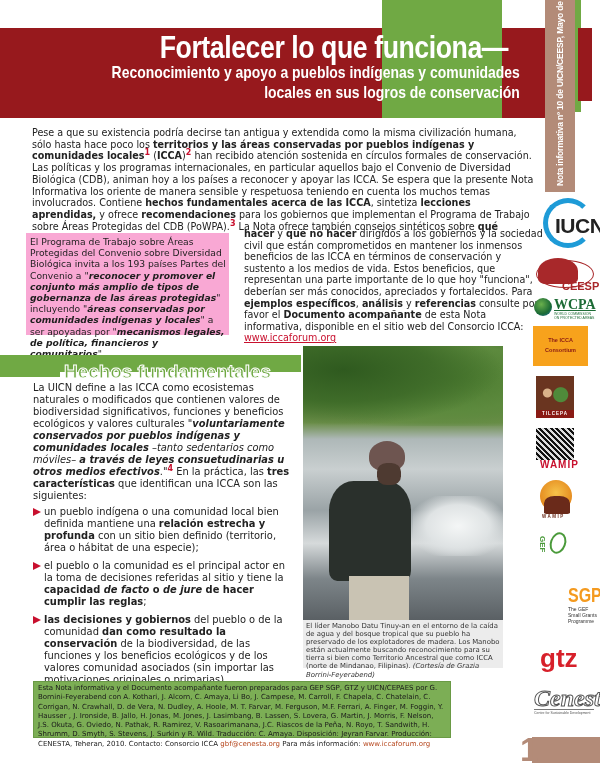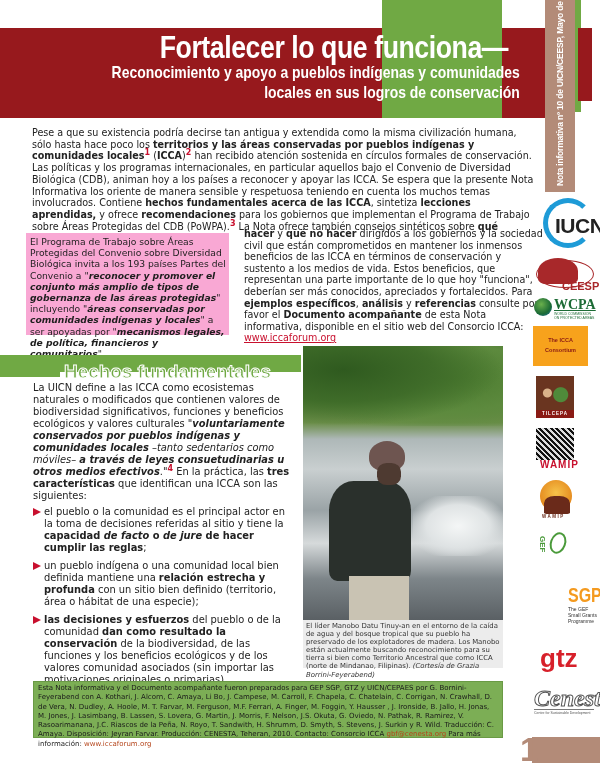--- a/index.html
+++ b/index.html
@@ -52,21 +52,21 @@
   .photo .head { position: absolute; left: 48px; top: 0; width: 36px; height: 30px; border-radius: 50% 50% 40% 40%; background: #6e5550; }
   .photo .face { position: absolute; left: 56px; top: 22px; width: 24px; height: 22px; border-radius: 40%; background: #4e3a31; }
   .photo .torso { position: absolute; left: 8px; top: 40px; width: 82px; height: 100px; border-radius: 30% 30% 10% 10%; background: #2a302c; }
   .photo .legs { position: absolute; left: 28px; top: 135px; width: 60px; height: 50px; background: #c9c3b3; }
   .photo .foam { position: absolute; left: 110px; top: 150px; width: 90px; height: 60px; background: radial-gradient(ellipse, #f4f6f6 0, #dfe3e4 50%, transparent 80%); }
 
   .caption { position: absolute; left: 303px; top: 620px; width: 200px; height: 48px; background: #ececec; font-size: 6.9px; line-height: 8.1px; color: #333; padding: 2px 3px 0 3px; }
   .caption i { font-style: italic; }
 
   
-  .credits { position: absolute; left: 33px; top: 681px; width: 470px; height: 57px; background: #7cae55; border: 1px solid #6a9a45;
+  .credits { position: absolute; left: 33px; top: 681px; width: 418px; height: 57px; background: #7cae55; border: 1px solid #6a9a45;
     font-size: 7px; line-height: 9.3px; color: #1a1a1a; padding: 2px 4px; }
   .credits .mail { color: #b5451b; }
 
   .page-num-bar { position: absolute; left: 532px; top: 737px; width: 68px; height: 26px; background: #b38b78; }
   .page-num { position: absolute; left: 520px; top: 729px; color: #b38b78; font-family: "Liberation Sans", sans-serif; font-weight: bold; font-size: 34px; line-height: 40px; }
 
   
   .logo { position: absolute; font-family: "Liberation Sans", sans-serif; }
   .iucn { left: 543px; top: 198px; width: 54px; height: 56px; }
   .iucn .arc { position: absolute; left: 0; top: 0; width: 50px; height: 50px; border: 5px solid #1e9bd7; border-right-color: transparent; border-radius: 50%; }
@@ -124,23 +124,23 @@
 
 <div class="right-col"><b>hacer</b><span> y </span><b>qué no hacer</b><span> dirigidos a los gobiernos y la sociedad civil que están comprometidos en mantener los inmensos beneficios de las ICCA en términos de conservación y sustento a los medios de vida. Estos beneficios, que representan una parte importante de lo que hoy "funciona", deberían ser más conocidos, apreciados y fortalecidos. Para </span><b>ejemplos específicos</b><span>, </span><b>análisis</b><span> y </span><b>referencias</b><span> consulte por favor el </span><b>Documento acompañante</b><span> de esta Nota informativa, disponible en el sitio web del Consorcio ICCA: </span><a class="link">www.iccaforum.org</a></div>
 
 <div class="hechos-bar"></div>
 <div class="hechos-text-bg"></div>
 <div class="hechos-title">Hechos fundamentales</div>
 
 <div class="body">
   <p><span>La UICN define a las ICCA como ecosistemas naturales o modificados que contienen valores de biodiversidad significativos, funciones y beneficios ecológicos y valores culturales "</span><b><i>voluntariamente conservados por pueblos indígenas y comunidades locales</i></b><i> –tanto sedentarios como móviles– </i><b><i>a través de leyes consuetudinarias u otros medios efectivos</i></b><span>."</span><span class="sup">4</span><span> En la práctica, las </span><b>tres características</b><span> que identifican una ICCA son las siguientes:</span></p>
   <ul class="bullets">
+    <li><span class="tri"></span><span>un pueblo indígena o una comunidad local bien definida mantiene una </span><b>relación estrecha y profunda</b><span> con un sitio bien definido (territorio, área o hábitat de una especie);</span></li>
     <li><span class="tri"></span><span>el pueblo o la comunidad es el principal actor en la toma de decisiones referidas al sitio y tiene la </span><b>capacidad </b><b><i>de facto</i></b><b> o </b><b><i>de jure</i></b><b> de hacer cumplir las reglas</b><span>;</span></li>
-    <li><span class="tri"></span><span>un pueblo indígena o una comunidad local bien definida mantiene una </span><b>relación estrecha y profunda</b><span> con un sitio bien definido (territorio, área o hábitat de una especie);</span></li>
-    <li><span class="tri"></span><b>las decisiones y esfuerzos</b><span> del pueblo o de la comunidad </span><b>dan como resultado la conservación</b><span> de la biodiversidad, de las funciones y los beneficios ecológicos y de los valores comunidad asociados (sin importar las motivaciones originales o primarias).</span></li>
+    <li><span class="tri"></span><b>las decisiones y gobiernos</b><span> del pueblo o de la comunidad </span><b>dan como resultado la conservación</b><span> de la biodiversidad, de las funciones y los beneficios ecológicos y de los valores comunidad asociados (sin importar las motivaciones originales o primarias).</span></li>
   </ul>
 </div>
 
 <div class="photo">
   <div class="trees"></div>
   <div class="foam"></div>
   <div class="person">
     <div class="torso"></div>
     <div class="legs"></div>
     <div class="head"></div>

